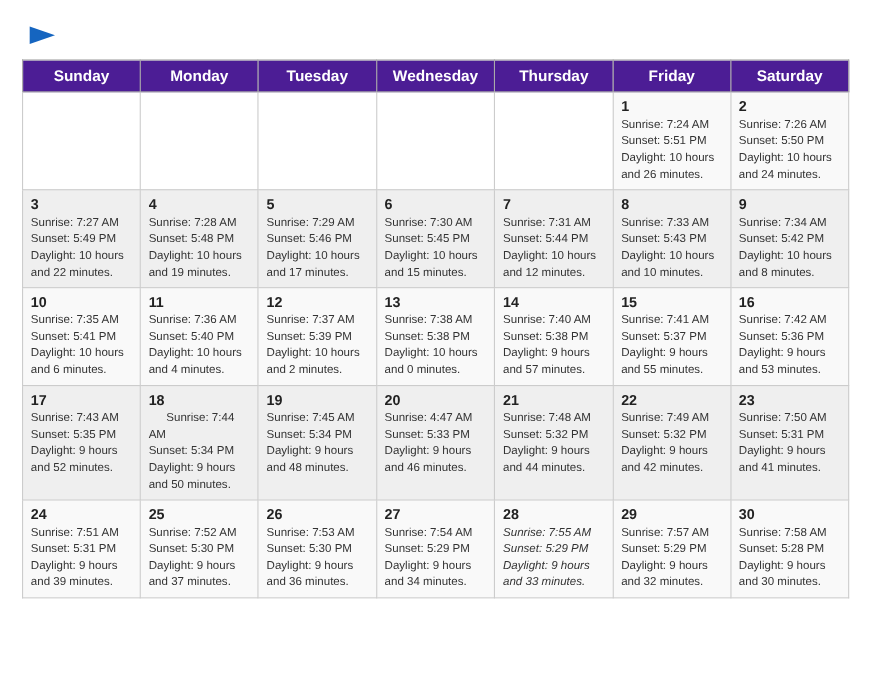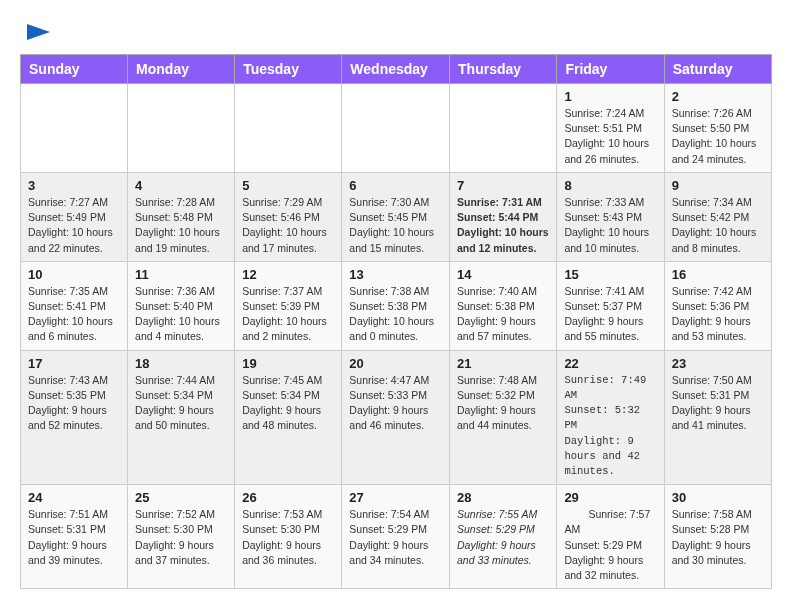--- a/index.html
+++ b/index.html
@@ -45,23 +45,23 @@
     }
     .location-title {
       font-size: 16px;
       color: #555;
     }
     .calendar {
       width: 100%;
       border-collapse: collapse;
     }
     .calendar thead tr th {
-      background-color: #8b5cf6;
+      background-color: #4c1d95;
       color: #fff;
-      text-align: left;
+      text-align: center;
       padding: 6px 8px;
       font-size: 14px;
       border: 1px solid #aaa;
     }
     .calendar tbody tr td {
       vertical-align: top;
       border: 1px solid #ccc;
       padding: 5px 7px;
       font-size: 11px;
       color: #333;
@@ -144,21 +144,21 @@
 Daylight: 10 hours and 22 minutes.</span></td>
         <td><span class="day-num">4</span><span class="day-info" style="white-space: pre-line;">Sunrise: 7:28 AM
 Sunset: 5:48 PM
 Daylight: 10 hours and 19 minutes.</span></td>
         <td><span class="day-num">5</span><span class="day-info" style="white-space: pre-line; text-align: center;">Sunrise: 7:29 AM
 Sunset: 5:46 PM
 Daylight: 10 hours and 17 minutes.</span></td>
         <td><span class="day-num">6</span><span class="day-info" style="white-space: pre-line;">Sunrise: 7:30 AM
 Sunset: 5:45 PM
 Daylight: 10 hours and 15 minutes.</span></td>
-        <td><span class="day-num">7</span><span class="day-info" style="white-space: pre-line; font-weight: bold;">Sunrise: 7:31 AM
+        <td><span class="day-num">7</span><span class="day-info" style="white-space: pre-line;">Sunrise: 7:31 AM
 Sunset: 5:44 PM
 Daylight: 10 hours and 12 minutes.</span></td>
         <td><span class="day-num">8</span><span class="day-info" style="white-space: pre-line; margin-top: 40px;">Sunrise: 7:33 AM
 Sunset: 5:43 PM
 Daylight: 10 hours and 10 minutes.</span></td>
         <td><span class="day-num">9</span><span class="day-info" style="white-space: pre-line;">Sunrise: 7:34 AM
 Sunset: 5:42 PM
 Daylight: 10 hours and 8 minutes.</span></td>
       </tr>
       <tr>
@@ -181,33 +181,33 @@
 Sunset: 5:37 PM
 Daylight: 9 hours and 55 minutes.</span></td>
         <td><span class="day-num">16</span><span class="day-info" style="white-space: pre-line;">Sunrise: 7:42 AM
 Sunset: 5:36 PM
 Daylight: 9 hours and 53 minutes.</span></td>
       </tr>
       <tr>
         <td><span class="day-num">17</span><span class="day-info" style="white-space: pre-line;">Sunrise: 7:43 AM
 Sunset: 5:35 PM
 Daylight: 9 hours and 52 minutes.</span></td>
-        <td><span class="day-num">18</span><span class="day-info" style="white-space: pre-line;">Sunrise: 7:44 AM
+        <td><span class="day-num">18</span><span class="day-info" style="white-space: pre-line; margin-left: 16px;">Sunrise: 7:44 AM
 Sunset: 5:34 PM
 Daylight: 9 hours and 50 minutes.</span></td>
         <td><span class="day-num">19</span><span class="day-info" style="white-space: pre-line;">Sunrise: 7:45 AM
 Sunset: 5:34 PM
 Daylight: 9 hours and 48 minutes.</span></td>
         <td><span class="day-num">20</span><span class="day-info" style="white-space: pre-line;">Sunrise: 4:47 AM
 Sunset: 5:33 PM
 Daylight: 9 hours and 46 minutes.</span></td>
         <td><span class="day-num">21</span><span class="day-info" style="white-space: pre-line;">Sunrise: 7:48 AM
 Sunset: 5:32 PM
 Daylight: 9 hours and 44 minutes.</span></td>
-        <td><span class="day-num">22</span><span class="day-info" style="white-space: pre-line; font-family: Liberation Mono, monospace;">Sunrise: 7:49 AM
+        <td><span class="day-num">22</span><span class="day-info" style="white-space: pre-line;">Sunrise: 7:49 AM
 Sunset: 5:32 PM
 Daylight: 9 hours and 42 minutes.</span></td>
         <td><span class="day-num">23</span><span class="day-info" style="white-space: pre-line;">Sunrise: 7:50 AM
 Sunset: 5:31 PM
 Daylight: 9 hours and 41 minutes.</span></td>
       </tr>
       <tr>
         <td><span class="day-num">24</span><span class="day-info" style="white-space: pre-line;">Sunrise: 7:51 AM
 Sunset: 5:31 PM
 Daylight: 9 hours and 39 minutes.</span></td>
@@ -216,21 +216,21 @@
 Daylight: 9 hours and 37 minutes.</span></td>
         <td><span class="day-num">26</span><span class="day-info" style="white-space: pre-line;">Sunrise: 7:53 AM
 Sunset: 5:30 PM
 Daylight: 9 hours and 36 minutes.</span></td>
         <td><span class="day-num">27</span><span class="day-info" style="white-space: pre-line;">Sunrise: 7:54 AM
 Sunset: 5:29 PM
 Daylight: 9 hours and 34 minutes.</span></td>
         <td><span class="day-num">28</span><span class="day-info" style="white-space: pre-line; font-style: italic;">Sunrise: 7:55 AM
 Sunset: 5:29 PM
 Daylight: 9 hours and 33 minutes.</span></td>
-        <td><span class="day-num">29</span><span class="day-info" style="white-space: pre-line; margin-left: 24px;">Sunrise: 7:57 AM
+        <td><span class="day-num">29</span><span class="day-info" style="white-space: pre-line;">Sunrise: 7:57 AM
 Sunset: 5:29 PM
 Daylight: 9 hours and 32 minutes.</span></td>
         <td><span class="day-num">30</span><span class="day-info" style="white-space: pre-line;">Sunrise: 7:58 AM
 Sunset: 5:28 PM
 Daylight: 9 hours and 30 minutes.</span></td>
       </tr>
     </tbody>
 </table>
 
 </body></html>

